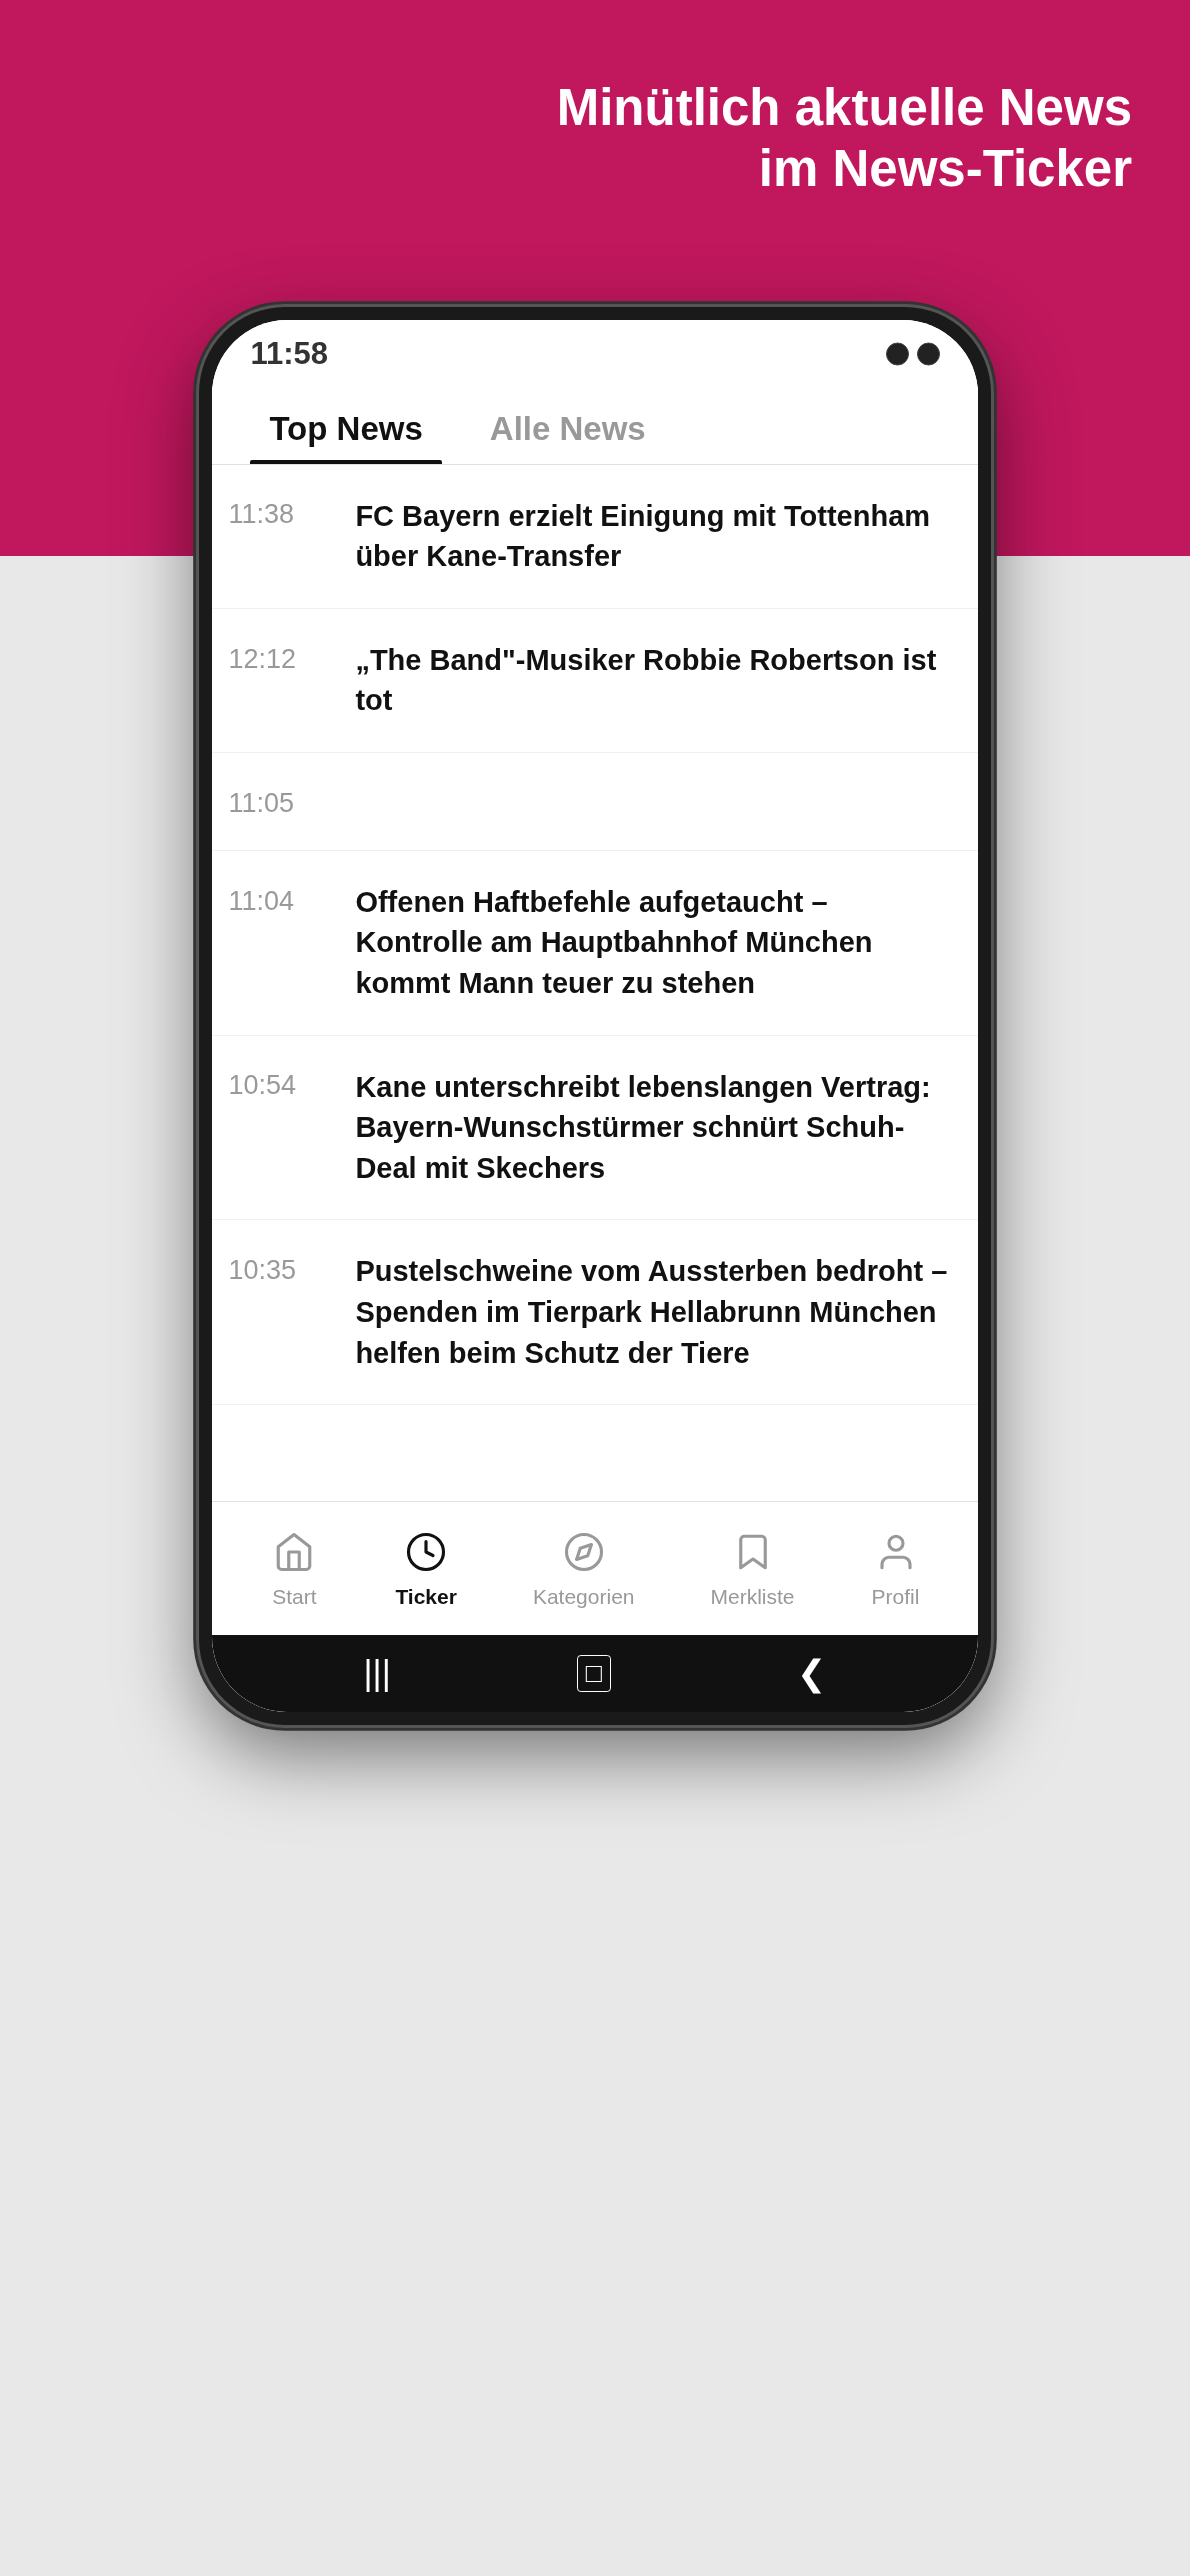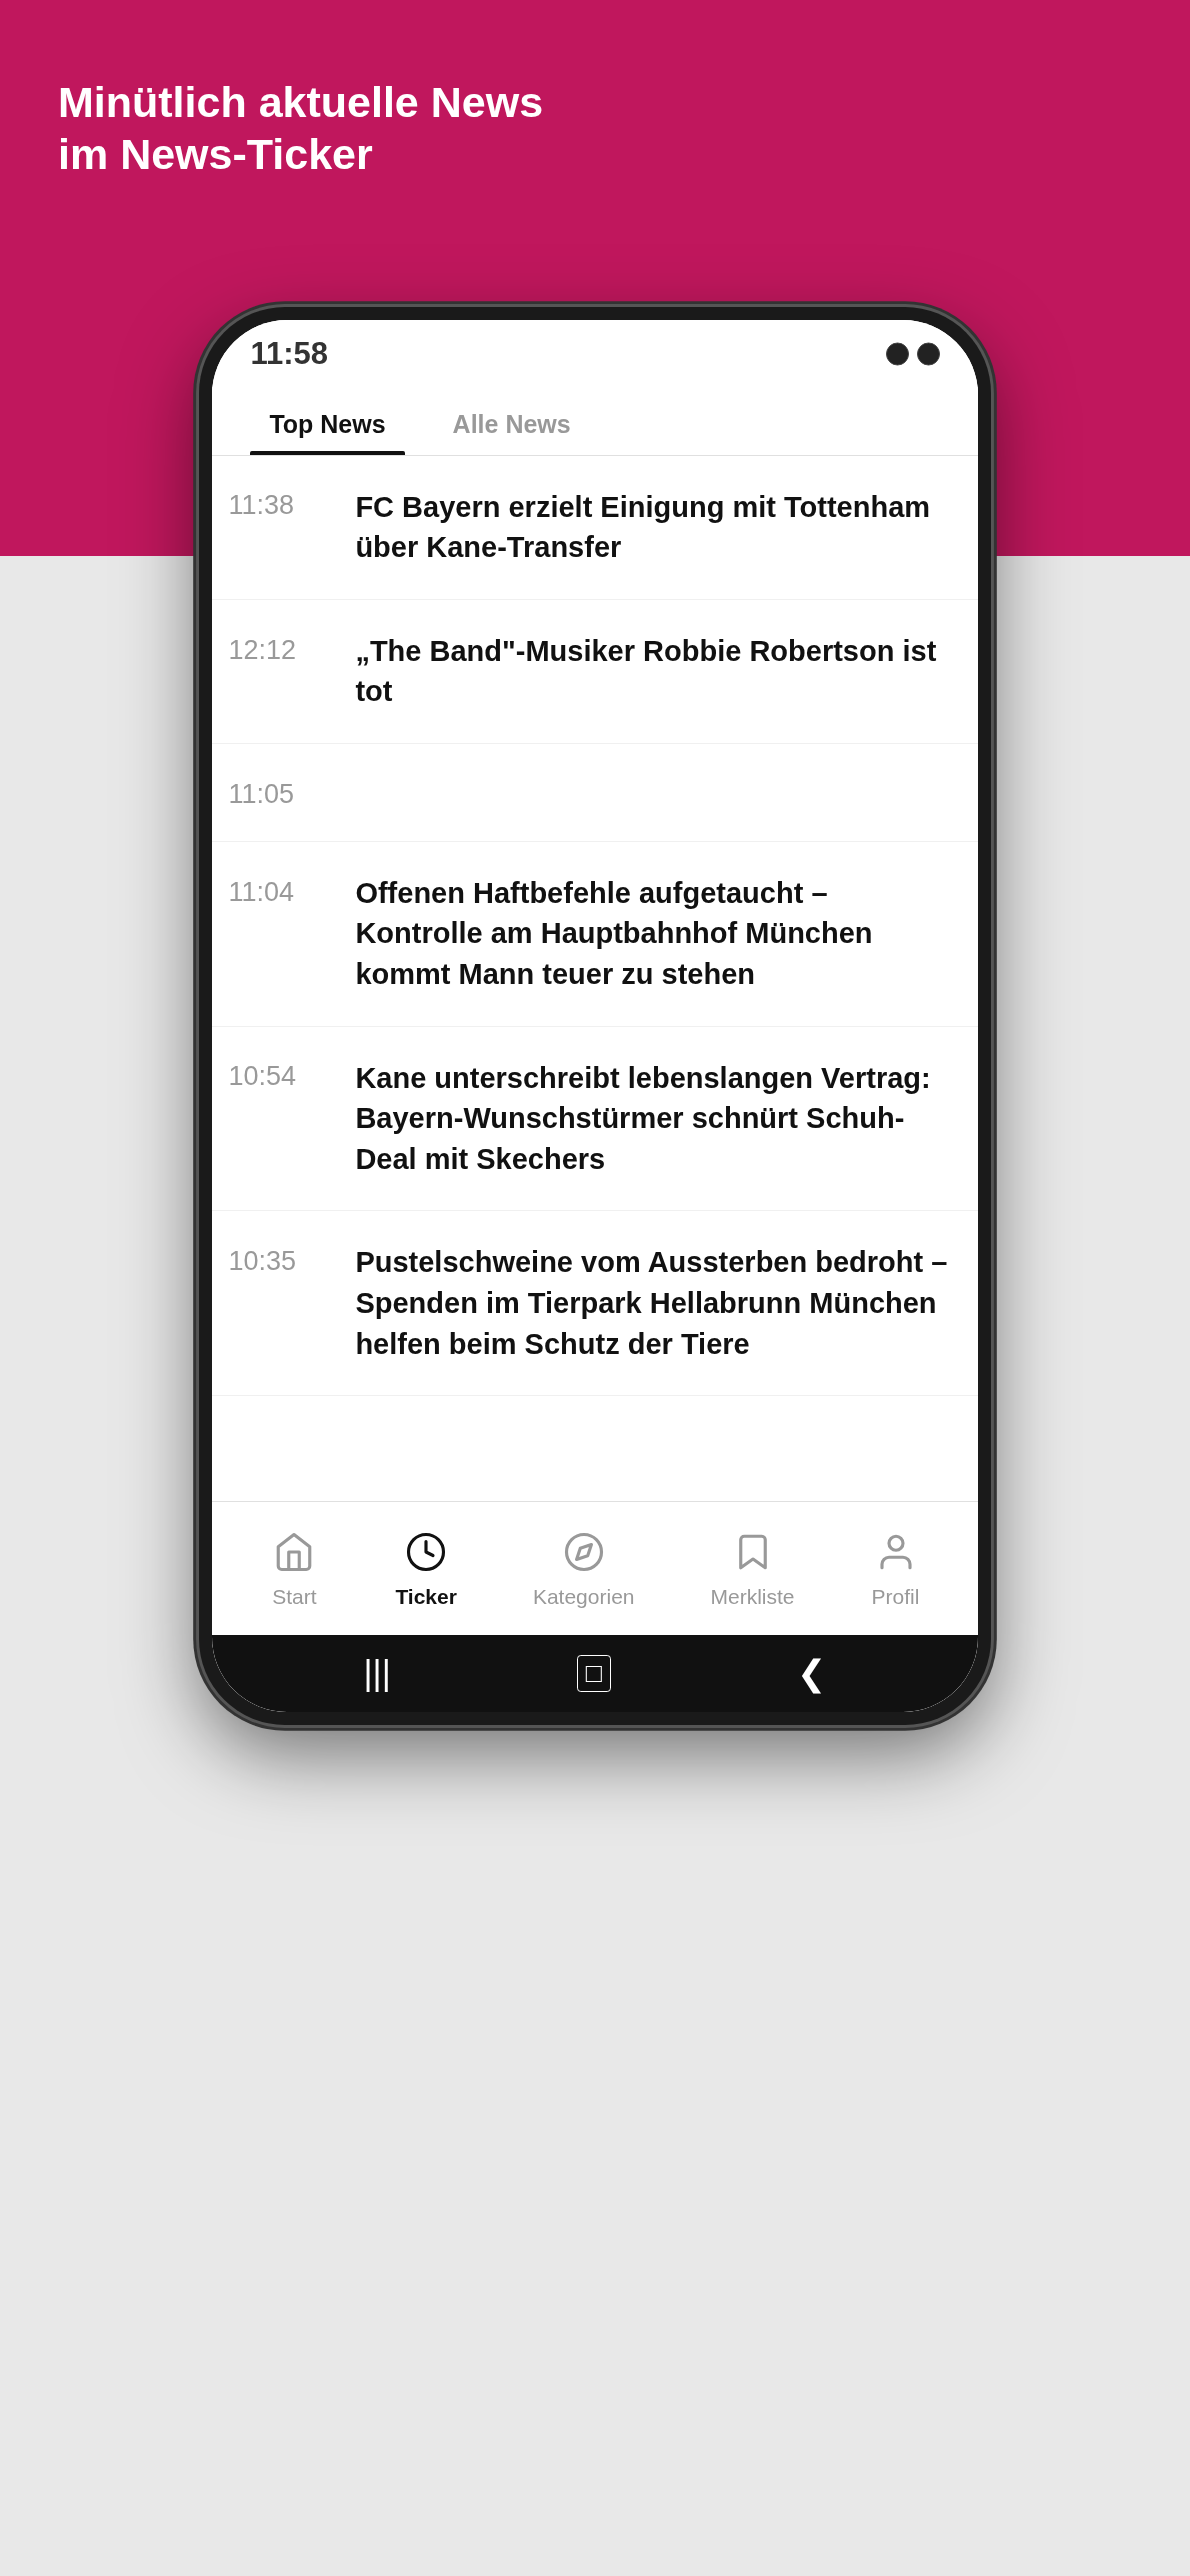--- a/index.html
+++ b/index.html
@@ -26,23 +26,23 @@
       top: 556px; left: 0; right: 0;
       bottom: 0;
       background: #e8e8e8;
     }
 
     
     .hero-text {
       position: absolute;
       top: 77px;
       left: 0; right: 0;
-      text-align: left;
+      text-align: right;
       color: white;
-      font-size: 43px;
+      font-size: 51px;
       font-weight: 700;
       line-height: 1.2;
       padding: 0 58px;
     }
 
     
     .phone-frame {
       position: absolute;
       top: 307px;
       left: 50%;
@@ -105,21 +105,21 @@
     
     .tabs-bar {
       display: flex;
       padding: 0 38px;
       border-bottom: 1px solid #e0e0e0;
       background: white;
     }
 
     .tab {
       padding: 23px 19px 15.3px;
-      font-size: 25px;
+      font-size: 33px;
       font-weight: 600;
       color: #999;
       position: relative;
       cursor: pointer;
       margin-right: 29px;
     }
 
     .tab.active {
       color: #111;
     }

